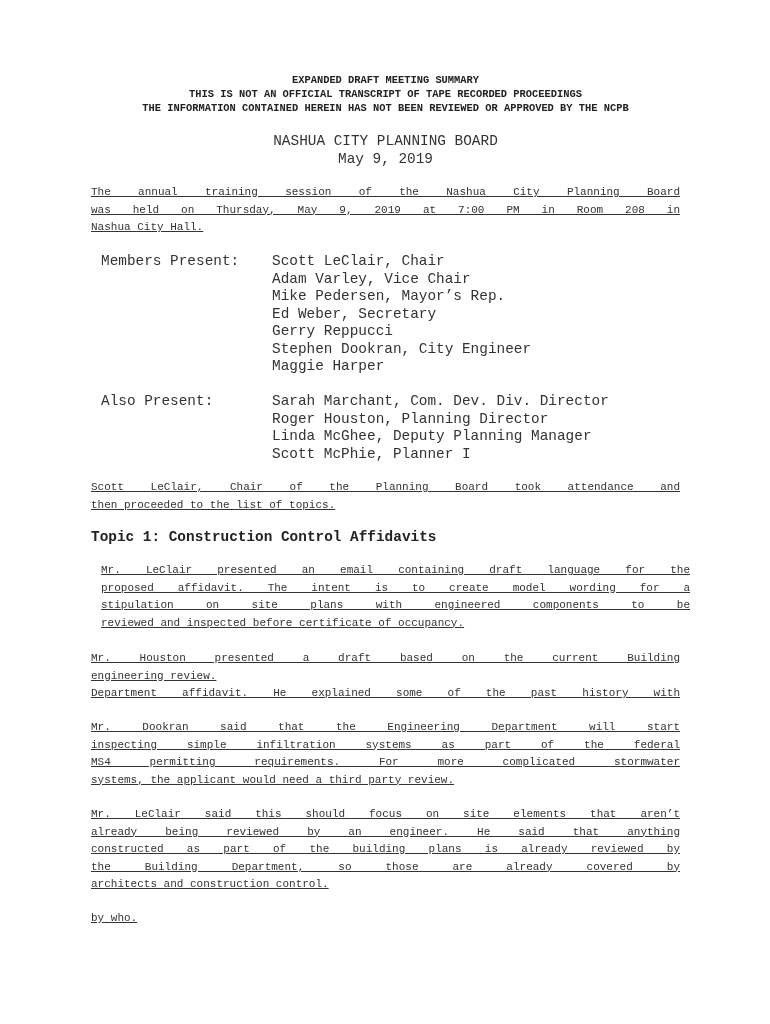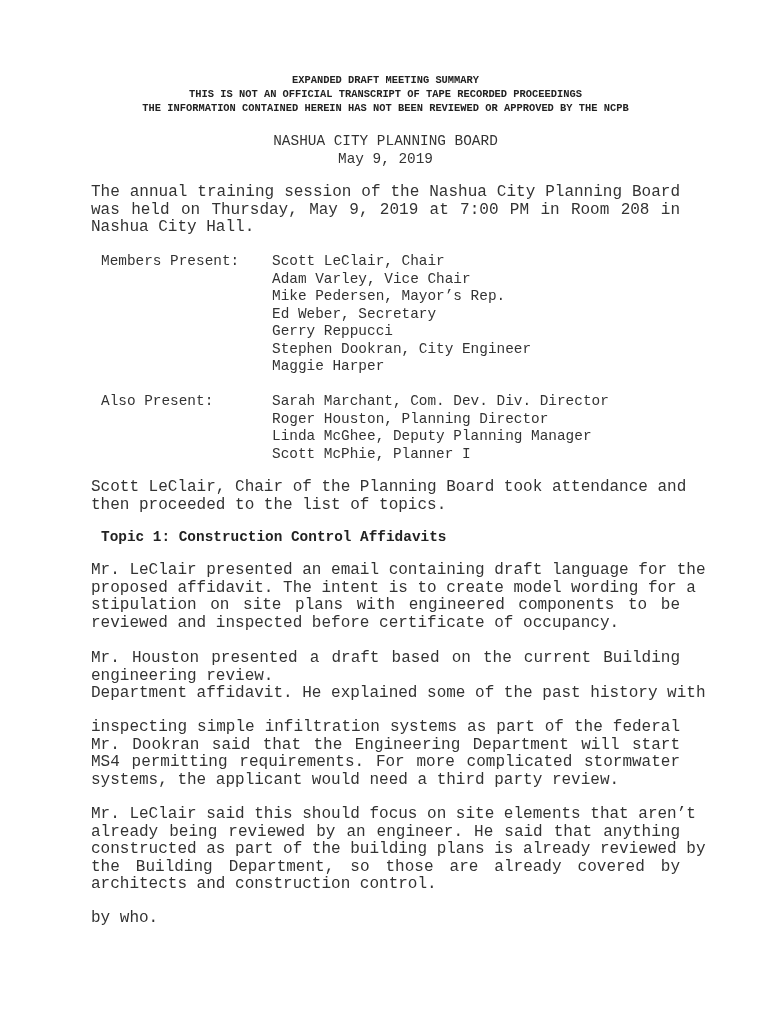--- a/index.html
+++ b/index.html
@@ -45,24 +45,25 @@
       line-height: 17.5px;
       white-space: nowrap;
     }
     .t1 { top: 133px; }
     .t2 { top: 150.5px; }
 
     .para {
       position: absolute;
       left: 0;
       width: 589px;
-      font-size: 16px;
+      font-size: 11px;
       line-height: 17.5px;
       text-align: justify;
       text-align-last: left;
+      text-decoration: underline;
     }
     .para .line {
       display: block;
       text-align: justify;
       text-align-last: justify;
       white-space: nowrap;
     }
     .para .line.last {
       text-align-last: left;
     }
@@ -140,38 +141,38 @@
       <div>Linda McGhee, Deputy Planning Manager</div>
       <div>Scott McPhie, Planner I</div>
     </div>
   </div>
 
   <div class="para" style="top:479px;">
     <span class="line">Scott LeClair, Chair of the Planning Board took attendance and</span>
     <span class="line last">then proceeded to the list of topics.</span>
   </div>
 
-  <div class="topic-heading" style="top:529px;margin-left:10px;">Topic 1: Construction Control Affidavits</div>
+  <div class="topic-heading" style="top:529px;">Topic 1: Construction Control Affidavits</div>
 
-  <div class="para" style="top:562px;">
+  <div class="para" style="top:562px;margin-left:10px;">
     <span class="line">Mr. LeClair presented an email containing draft language for the</span>
     <span class="line">proposed affidavit. The intent is to create model wording for a</span>
     <span class="line">stipulation on site plans with engineered components to be</span>
     <span class="line last">reviewed and inspected before certificate of occupancy.</span>
   </div>
 
   <div class="para" style="top:650px;">
     <span class="line">Mr. Houston presented a draft based on the current Building</span>
     <span class="line last">engineering review.</span>
     <span class="line">Department affidavit. He explained some of the past history with</span>
   </div>
 
   <div class="para" style="top:719px;">
+    <span class="line">Mr. Dookran said that the Engineering Department will start</span>
     <span class="line">inspecting simple infiltration systems as part of the federal</span>
-    <span class="line">Mr. Dookran said that the Engineering Department will start</span>
     <span class="line">MS4 permitting requirements. For more complicated stormwater</span>
     <span class="line last">systems, the applicant would need a third party review.</span>
   </div>
 
   <div class="para" style="top:806px;">
     <span class="line">Mr. LeClair said this should focus on site elements that aren’t</span>
     <span class="line">already being reviewed by an engineer. He said that anything</span>
     <span class="line">constructed as part of the building plans is already reviewed by</span>
     <span class="line">the Building Department, so those are already covered by</span>
     <span class="line last">architects and construction control.</span>

